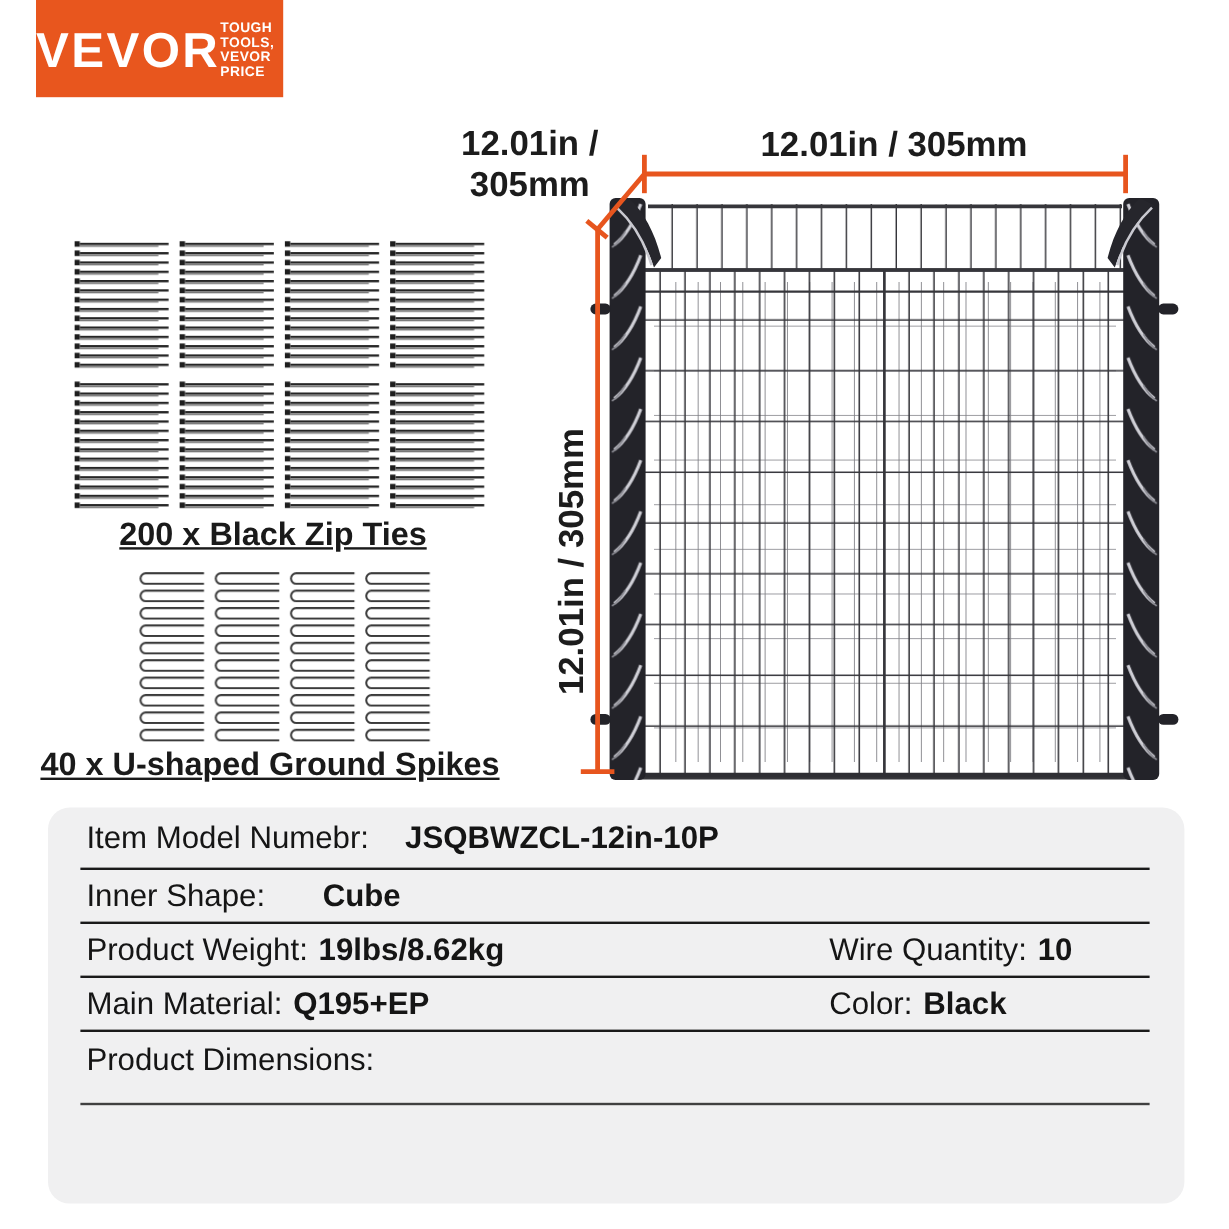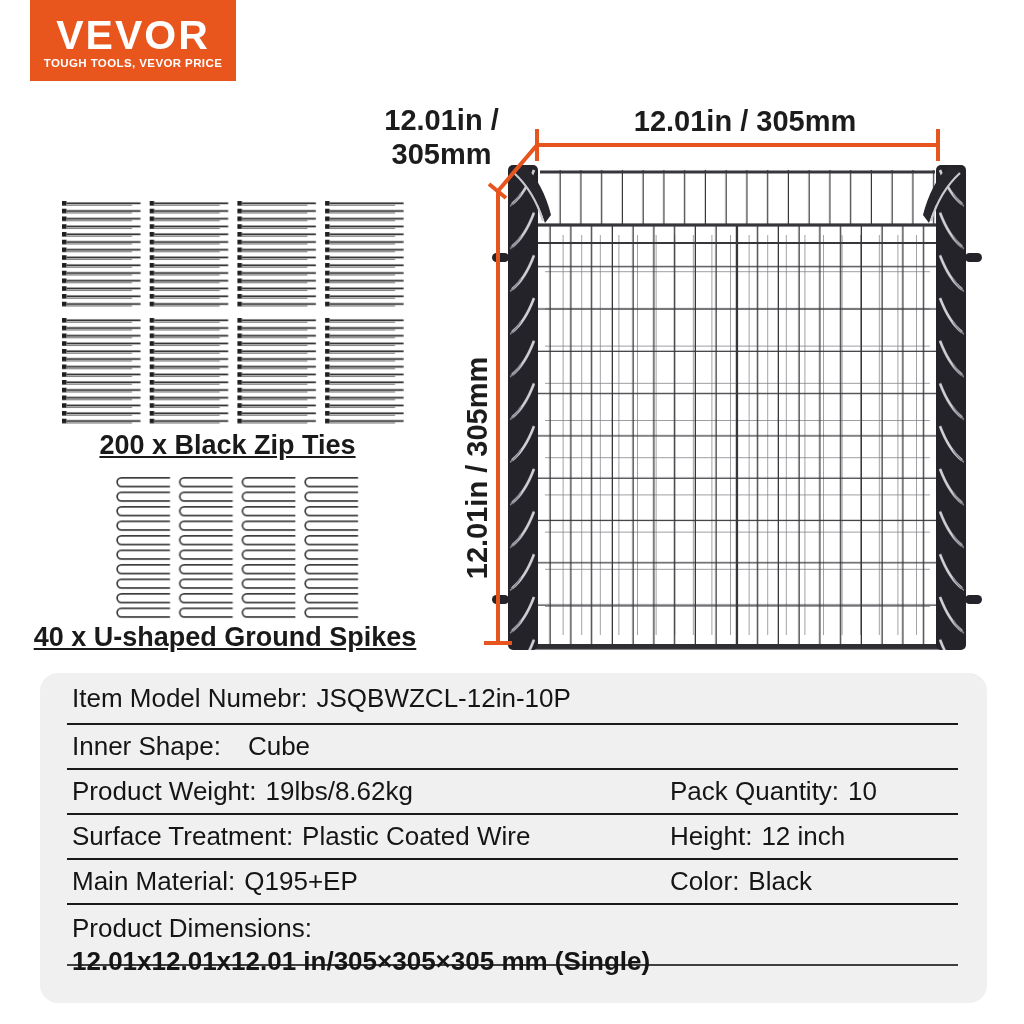--- a/index.html
+++ b/index.html
@@ -10,21 +10,21 @@
     font-family:"Liberation Sans", sans-serif;
     color:#151515;
     overflow:hidden;
   }
   .abs { position:absolute; }
 
   
   .logo {
     left:30px; top:0; width:206px; height:81px;
     background:#e8561e;
-    display:flex; flex-direction:column; align-items:center; justify-content:center;
+    display:flex; align-items:center; justify-content:center;
     padding-top:2px;
   }
   .logo-name {
     color:#ffffff; font-weight:900; font-size:41px; line-height:42px;
     letter-spacing:2px;
   }
   .logo-tagline {
     color:#ffffff; font-weight:700; font-size:11.5px; letter-spacing:0.4px;
     margin-top:1px;
   }
@@ -52,28 +52,29 @@
   .spec-panel {
     left:40px; top:673px; width:947px; height:330px;
     background:#f0f0f1; border-radius:18px;
   }
   .spec-rows { margin:0 29px 0 27px; }
   .spec-row {
     border-bottom:2px solid #1a1a1a;
     display:flex; align-items:center;
     padding-left:5px;
     font-size:26px;
+    gap:21px;
   }
   .row-first { height:52px; }
   .row-mid   { height:45px; }
   .row-last  { height:61px; display:block; padding-top:7px; border-bottom:2px solid #404040; }
   .cell-left  { width:598px; display:flex; align-items:center; }
   .cell-right { display:flex; align-items:center; }
   .lab { font-weight:400; }
-  .val { font-weight:400; margin-left:9px; }
+  .val { font-weight:700; margin-left:9px; }
   .val-wide { margin-left:27px; }
   .dim-line1 { font-weight:400; font-size:26px; line-height:33px; }
   .dim-line2 { font-weight:700; font-size:26px; line-height:33px; }
 </style>
 </head>
 <body>
 
 <div class="abs logo">
   <div class="logo-name">VEVOR</div>
   <div class="logo-tagline">TOUGH TOOLS, VEVOR PRICE</div>
@@ -181,46 +182,35 @@
       <span class="lab">Inner Shape:</span>
       <span class="val val-wide">Cube</span>
     </div>
 
     <div class="spec-row row-mid">
       <span class="cell-left">
         <span class="lab">Product Weight:</span>
         <span class="val">19lbs/8.62kg</span>
       </span>
       <span class="cell-right">
-        <span class="lab">Pack Quantity:</span>
+        <span class="lab">Wire Quantity:</span>
         <span class="val">10</span>
       </span>
     </div>
 
-    <div class="spec-row row-mid">
-      <span class="cell-left">
-        <span class="lab">Surface Treatment:</span>
-        <span class="val">Plastic Coated Wire</span>
-      </span>
-      <span class="cell-right">
-        <span class="lab">Height:</span>
-        <span class="val">12 inch</span>
-      </span>
-    </div>
 
     <div class="spec-row row-mid">
       <span class="cell-left">
         <span class="lab">Main Material:</span>
         <span class="val">Q195+EP</span>
       </span>
       <span class="cell-right">
         <span class="lab">Color:</span>
         <span class="val">Black</span>
       </span>
     </div>
 
     <div class="spec-row row-last">
       <div class="dim-line1">Product Dimensions:</div>
-      <div class="dim-line2">12.01x12.01x12.01 in/305×305×305 mm (Single)</div>
     </div>
 
   </div>
 </div>
 
 </body></html>

